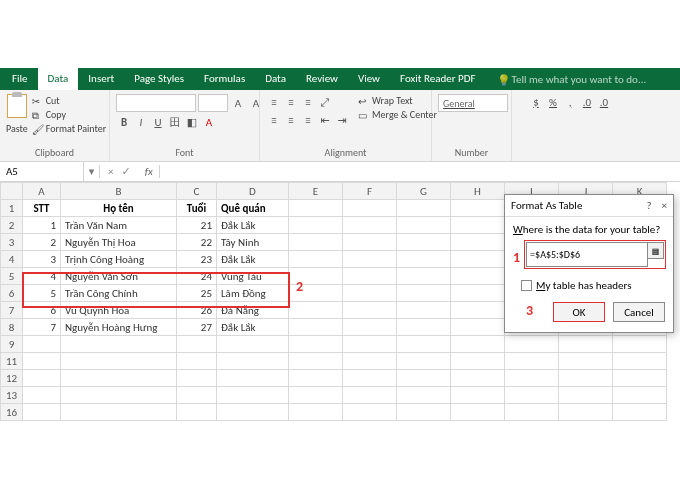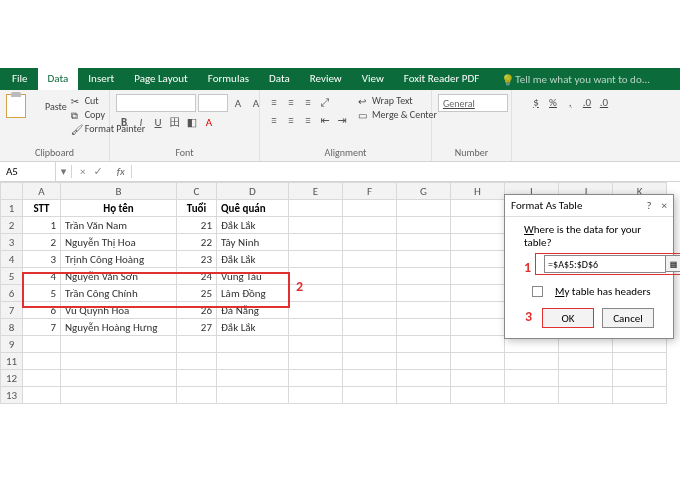--- a/index.html
+++ b/index.html
@@ -12,21 +12,21 @@
   .ribbon-tab.file { background: #0b6b3a; color: #fff; border-right: 0; }
   .ribbon-tab.active { background: #fff; color: #0b6b3a; }
   .tell-me { margin-left: 12px; opacity: .7; display: flex; align-items: center; gap: 4px; }
   .bulb { width: 10px; height: 10px; display: inline-block; }
   
   .ribbon { display: flex; background: #f3f3f3; border-bottom: 1px solid #d4d4d4; height: 72px; font-size: 10px; color: #444; }
   .ribbon-group { border-right: 1px solid #e0e0e0; padding: 2px 6px 0; display: flex; flex-direction: column; justify-content: space-between; }
   .ribbon-group-label { text-align: center; font-size: 10px; color: #666; padding: 2px 0; }
   .group-body { flex: 1; display: flex; align-items: flex-start; gap: 4px; padding-top: 2px; }
   
-  .paste-big { display: flex; align-items: center; gap: 19px; }
+  .paste-big { display: flex; flex-direction: column; align-items: center; gap: 4px; }
   .paste-icon { width: 20px; height: 24px; background: linear-gradient(#fff,#fff) padding-box, #e8a33d; border: 1px solid #d4a24a; position: relative; }
   .paste-icon::before { content:""; position:absolute; top:-3px; left:4px; width:10px; height:5px; background:#bbb; border-radius:2px 2px 0 0; }
   .clip-stack { display:flex; flex-direction:column; gap:1px; font-size:10px; }
   .clip-item { display:flex; align-items:center; gap:3px; white-space:nowrap; }
   .mini-icon { width:11px; height:11px; display:inline-block; }
   
   .font-box { display:flex; flex-direction:column; gap:2px; }
   .font-row { display:flex; gap:2px; align-items:center; }
   .font-input { width:80px; height:18px; border:1px solid #c7c7c7; background:#fff; font-size:10px; padding:0 4px; color:#888; }
   .size-input { width:30px; height:18px; border:1px solid #c7c7c7; background:#fff; font-size:10px; padding:0 4px; color:#888; }
@@ -37,21 +37,21 @@
   .align-row { display:flex; gap:1px; }
   
   .num-box { display:flex; flex-direction:row; gap:20px;text-decoration:underline; }
   .num-sel { width:70px; height:18px; border:1px solid #c7c7c7; background:#fff; font-size:10px; padding:0 4px; color:#666; }
   
   .styles-body { display:flex; gap:6px; align-items:flex-start; }
   .style-btn { display:flex; flex-direction:column; align-items:center; gap:1px; font-size:9px; text-align:center; line-height:1.1; }
   .style-swatch { width:26px; height:22px; border:1px solid #c7c7c7; background:#fff; }
   
   .name-box-row { display:flex; align-items:center; height:20px; border-bottom:1px solid #d4d4d4; background:#fff; font-size:11px; }
-  .name-box { width:56px; border:none; border-right:1px solid #d4d4d4; padding:0 6px; height:100%; font-size:11px; }
+  .name-box { width:84px; border:none; border-right:1px solid #d4d4d4; padding:0 6px; height:100%; font-size:11px; }
   .nb-dd { width:16px; text-align:center; color:#777; border-right:1px solid #d4d4d4; }
   .fx-btns { display:flex; gap:8px; padding:0 8px; color:#888; }
   .fx-label { font-style:italic; color:#666; padding:0 6px; border-right:1px solid #d4d4d4; }
   .formula-input { flex:1; border:none; padding:0 6px; height:100%; }
   
   .sheet-area { position:relative; background:#fff; }
   table.grid { border-collapse:collapse; font-size:11px; color:#333; table-layout:fixed; }
   .grid th, .grid td { border:1px solid #d9d9d9; height:17px; padding:0 4px; overflow:hidden; white-space:nowrap; }
   .grid th { background:#f3f3f3; font-weight:normal; color:#555; text-align:center; }
   .grid th.corner { background:#f3f3f3; width:22px; }
@@ -61,43 +61,43 @@
   .hdr-row td { font-weight:bold; color:#000; }
   .hdr-row td.center, td.num { text-align:right; }
   .hdr-center { text-align:center !important; font-weight:bold; }
   
   .sel-box { position:absolute; border:2px solid #e03030; pointer-events:none; }
   .callout { position:absolute; color:#e03030; font-size:14px; font-weight:600; }
   
   .dialog { position:absolute; top:194px; left:504px; width:170px; background:#fff; border:1px solid #888; box-shadow:2px 2px 8px rgba(0,0,0,.25); font-size:11px; }
   .dlg-title { display:flex; justify-content:space-between; align-items:center; padding:4px 6px; background:#fff; border-bottom:1px solid #ddd; }
   .dlg-title-btns { display:flex; gap:10px; color:#555; }
-  .dlg-body { padding:6px 19px 10px; }
+  .dlg-body { padding:6px 8px 10px; }
   .dlg-label { margin-bottom:4px; }
   .dlg-input-wrap { display:flex; border:1.5px solid #e03030; padding:1px; margin-bottom:6px; }
-  .dlg-input { flex:1; border:1px solid #888; height:18px; font-size:10px; padding:0 3px;margin-left:7px; }
+  .dlg-input { flex:1; border:1px solid #888; height:25px; font-size:10px; padding:0 3px; }
   .range-btn { width:16px; height:17px; border:1px solid #888; border-left:none; background:#f0f0f0; display:flex; align-items:center; justify-content:center; font-size:8px; }
-  .chk-row { display:flex; align-items:center; gap:12px; margin:4px 0 10px 8px; }
+  .chk-row { display:flex; align-items:center; gap:4px; margin:4px 0 10px 8px; }
   .chk { width:11px; height:11px; border:1px solid #888; }
   .dlg-btns { display:flex; justify-content:flex-end; gap:8px; }
   .dlg-btn { min-width:52px; height:20px; border:1px solid #888; background:#f3f3f3; font-size:11px; display:flex; align-items:center; justify-content:center; }
-  .dlg-btn.ok { border:1.5px solid #e03030; }
+  .dlg-btn.ok { border:1.5px solid #e03030;margin-left:10px; }
   
   u.acc { text-decoration:underline; }
 </style>
 </head>
 <body>
 
 <div class="titlebar"></div>
 
 <div class="ribbon-tabs">
   <div class="ribbon-tab file">File</div>
   <div class="ribbon-tab active">Data</div>
   <div class="ribbon-tab">Insert</div>
-  <div class="ribbon-tab">Page Layout</div>
+  <div class="ribbon-tab">Page Styles</div>
   <div class="ribbon-tab">Formulas</div>
   <div class="ribbon-tab">Data</div>
   <div class="ribbon-tab">Review</div>
   <div class="ribbon-tab">View</div>
   <div class="ribbon-tab">Foxit Reader PDF</div>
   <div class="tell-me">
     <span class="bulb">💡</span>
     <span>Tell me what you want to do...</span>
   </div>
 </div>
@@ -387,20 +387,34 @@
           <td></td>
           <td></td>
           <td></td>
           <td></td>
           <td></td>
           <td></td>
           <td></td>
           <td></td>
           <td></td>
         </tr>
+  <tr>
+          <th class="rowhdr">16</th>
+          <td></td>
+          <td></td>
+          <td></td>
+          <td></td>
+          <td></td>
+          <td></td>
+          <td></td>
+          <td></td>
+          <td></td>
+          <td></td>
+          <td></td>
+        </tr>
 </tbody>
     </table>
 
 <div class="sel-box" style="top:90px; left:22px; width:268px; height:36px"></div>
 <div class="callout" style="top:96px; left:296px">2</div>
 </div>
 
 <div class="dialog">
   <div class="dlg-title">
     <span>Format As Table</span>

